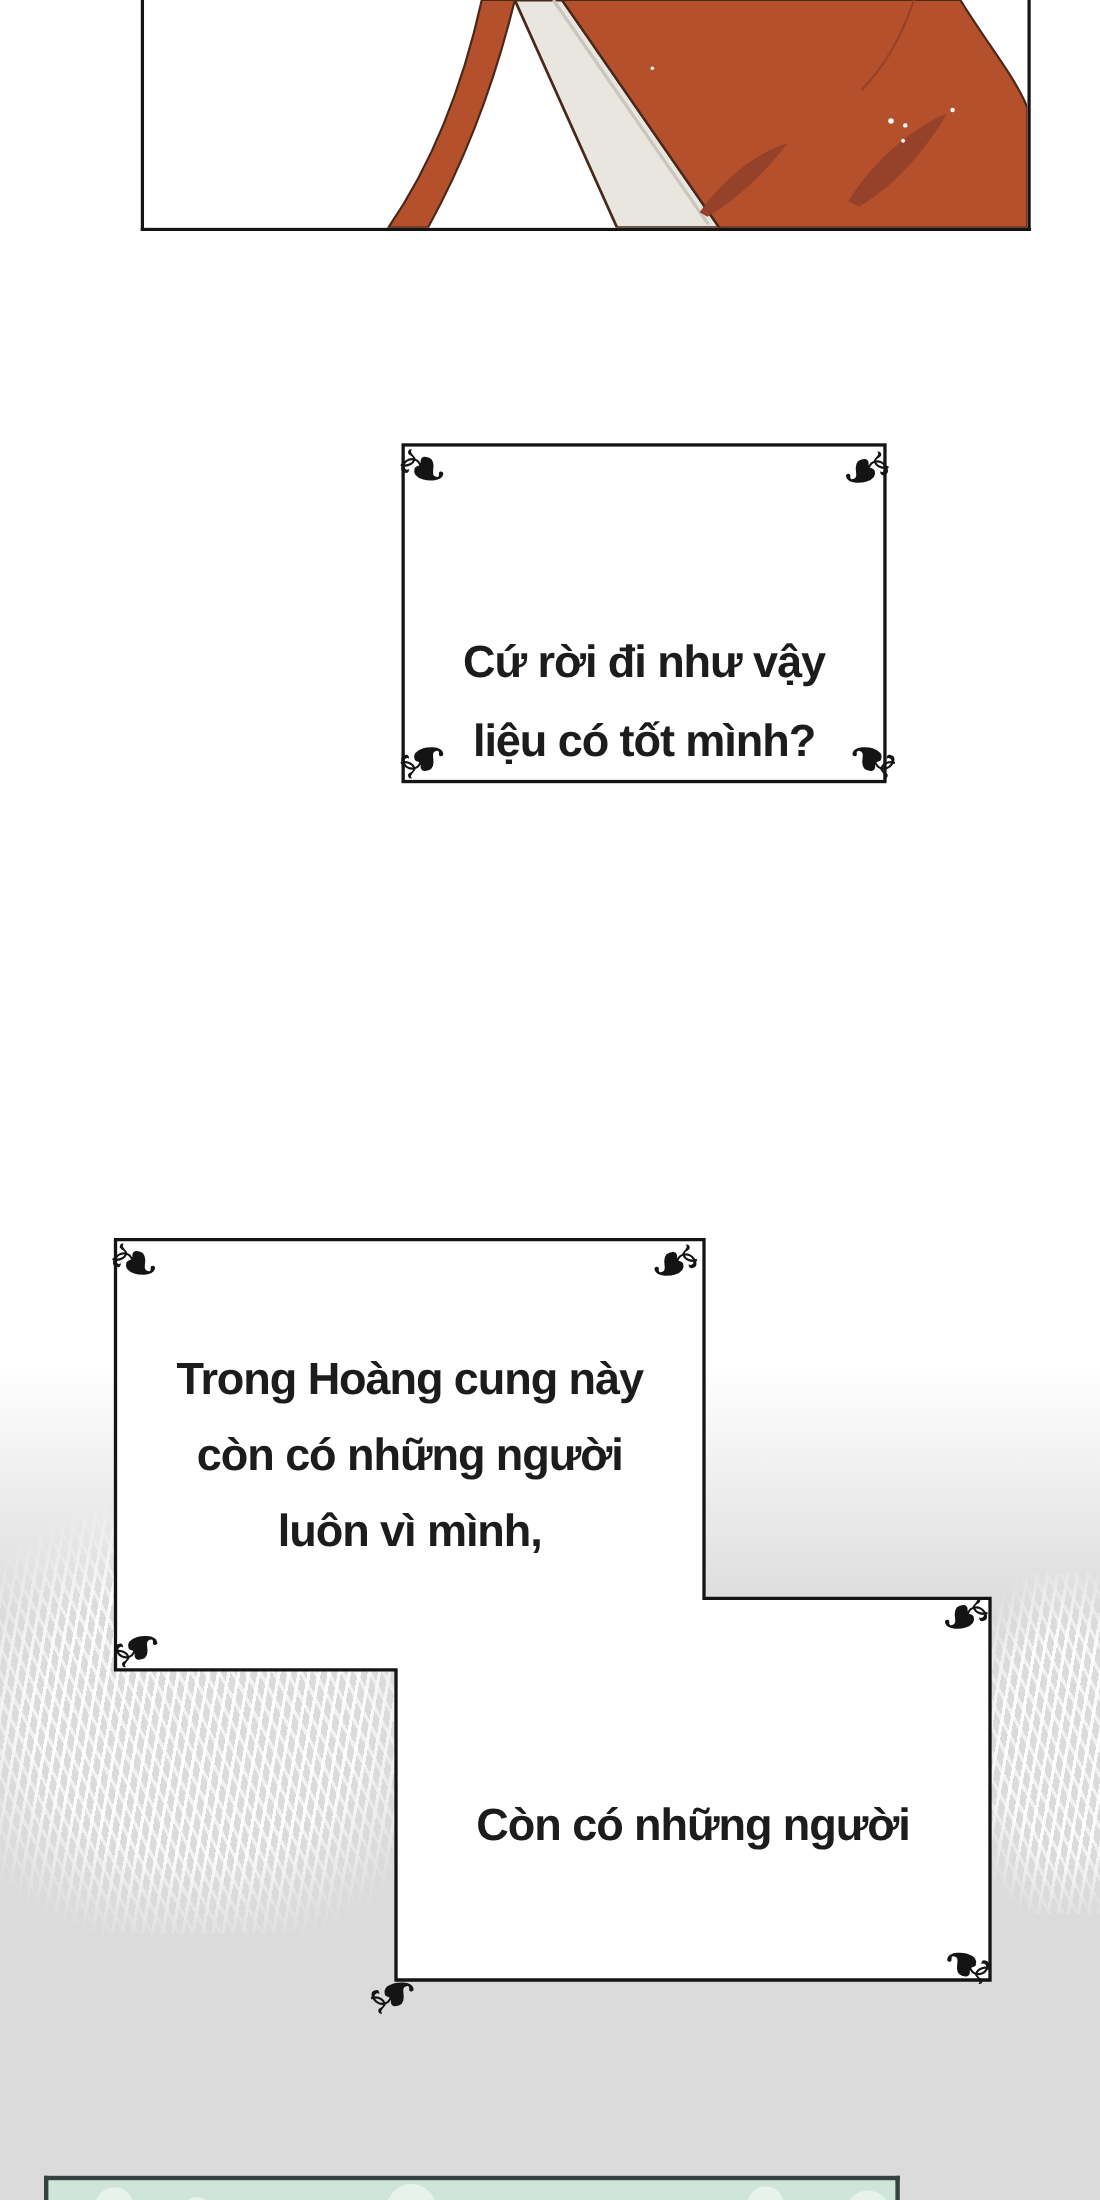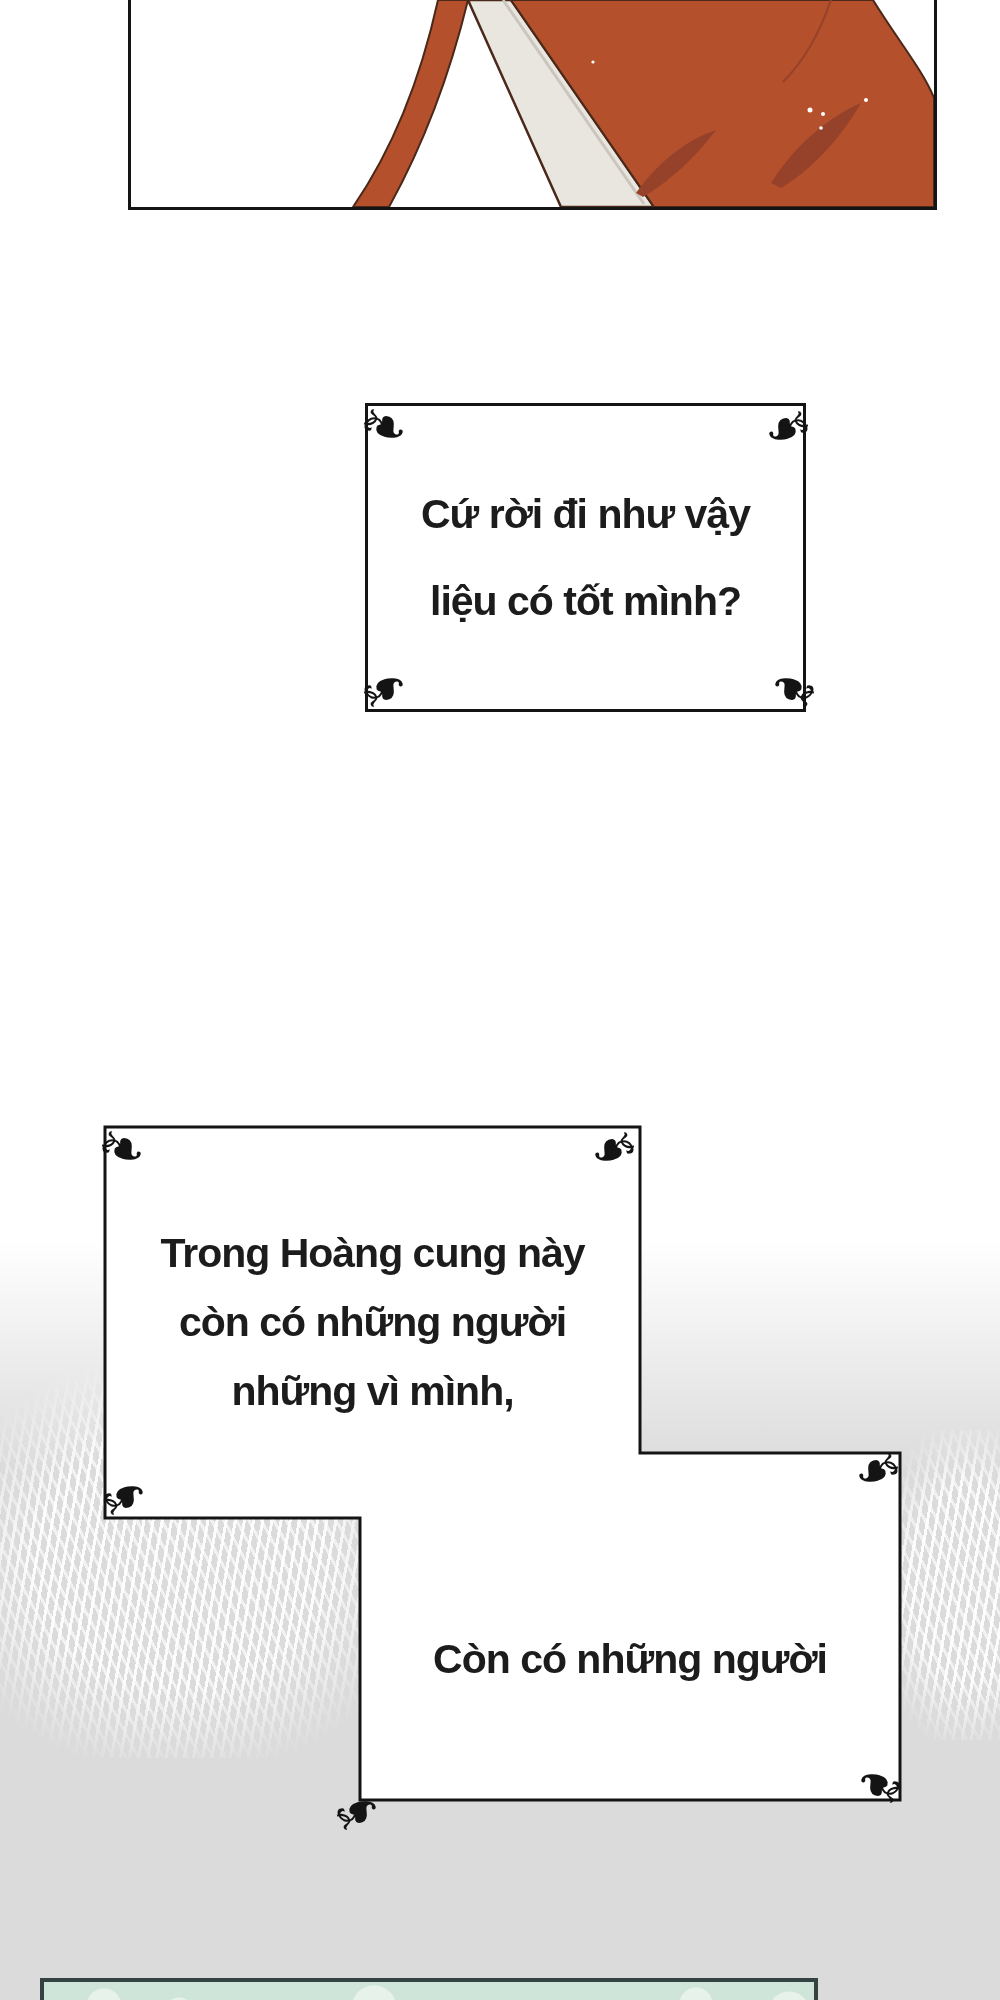--- a/index.html
+++ b/index.html
@@ -23,21 +23,21 @@
     mask-image:radial-gradient(ellipse at center, #000 45%, transparent 78%);}
   .hatch-left{left:-50px;top:1368px;width:460px;height:390px;}
   .hatch-right{left:878px;top:1430px;width:180px;height:310px;}
 
   .panel-top{position:absolute;left:128px;top:0;width:809px;height:210px;z-index:3;
     box-sizing:border-box;border:3px solid var(--ink);border-top:none;background:#fff;}
   .panel-top svg{display:block;width:100%;height:100%;}
 
   .speech-box{position:absolute;box-sizing:border-box;border:3px solid var(--ink);
     background:#fff;z-index:3;display:flex;flex-direction:column;
-    align-items:center;justify-content:center;gap:15px;}
+    align-items:center;justify-content:flex-end;}
   .speech-text{font-weight:700;color:var(--text);font-size:41px;letter-spacing:-1px;
     text-align:center;white-space:nowrap;}
   .lh72 .speech-text{line-height:72px;} .lh69 .speech-text{line-height:69px;}
   .lh74 .speech-text{line-height:74px;}
 
   .stepped-svg{position:absolute;left:85px;top:1105px;z-index:3;}
   .float-text{position:absolute;z-index:4;display:flex;flex-direction:column;
     align-items:center;justify-content:center;}
 
   .orn{position:absolute;z-index:5;width:64px;height:64px;margin:-32px 0 0 -32px;
@@ -99,21 +99,21 @@
   <span class="orn o-bl" style="left:384px;top:690px;">❧</span>
   <span class="orn o-br" style="left:794px;top:690px;">❧</span>
 
   <svg class="stepped-svg" width="830" height="720" viewBox="85 1105 830 720">
     <path d="M105,1127 H640 V1453 H900 V1800 H360 V1518 H105 Z" fill="#ffffff" stroke="var(--ink)" stroke-width="3" stroke-linejoin="miter"></path>
   </svg>
 
   <div class="float-text lh69" style="left:105px;top:1127px;width:535px;height:391px;">
     <div class="speech-text">Trong Hoàng cung này</div>
     <div class="speech-text">còn có những người</div>
-    <div class="speech-text">những vì mình,</div>
+    <div class="speech-text">luôn vì mình,</div>
   </div>
 
   <div class="float-text lh74" style="left:360px;top:1518px;width:540px;height:282px;">
     <div class="speech-text">Còn có những người</div>
   </div>
 
   <span class="orn o-tl" style="left:122px;top:1148px;">❧</span>
   <span class="orn o-tr" style="left:614px;top:1149px;">❧</span>
   <span class="orn o-tr" style="left:878px;top:1470px;">❧</span>
   <span class="orn o-bl" style="left:124px;top:1498px;">❧</span>

